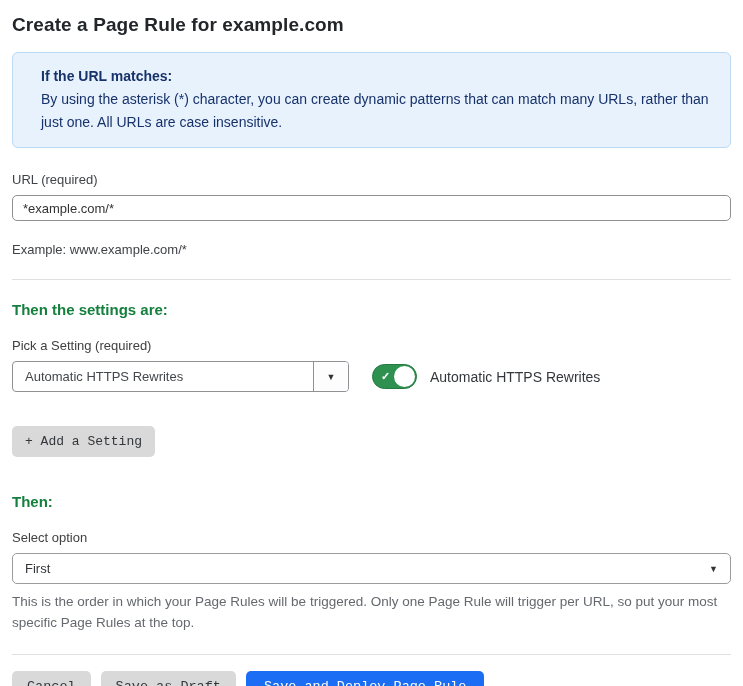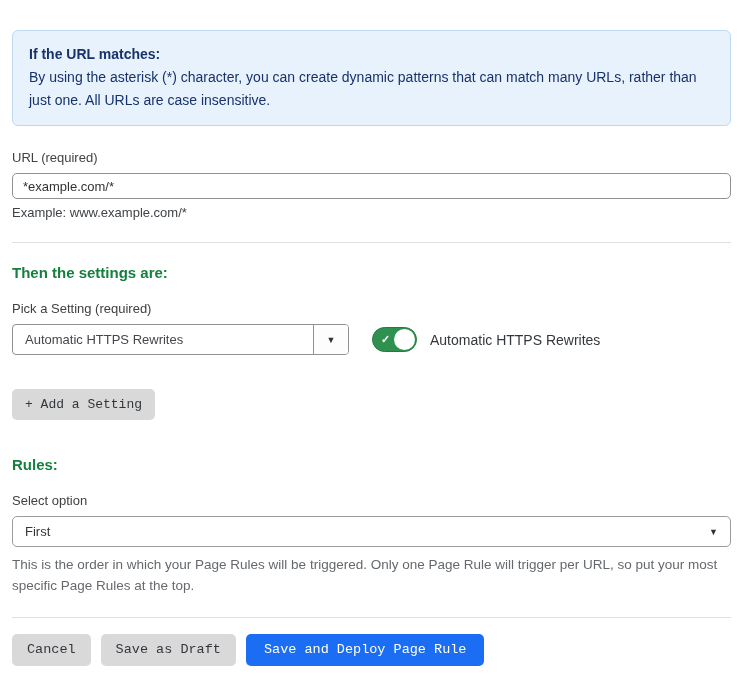--- a/index.html
+++ b/index.html
@@ -18,21 +18,21 @@
     font-weight: 700;
     color: #22262b;
     letter-spacing: 0.1px;
   }
 
   .info-box {
     margin-top: 16px;
     background: #e8f2fd;
     border: 1px solid #bed9f3;
     border-radius: 6px;
-    padding: 12px 16px 13px 16px;
+    padding: 12px 16px 13px 28px;
     color: #17326b;
     font-size: 14px;
     line-height: 23px;
   }
   .info-box .info-heading { font-weight: 700; }
   .info-box a.info-link {
     color: #1d63dc;
     text-decoration: underline;
     cursor: pointer;
   }
@@ -50,21 +50,21 @@
     border: 1px solid #8f9195;
     border-radius: 5px;
     padding: 0 10px;
     font-size: 13px;
     color: #333;
     font-family: "Liberation Sans", sans-serif;
     background: #fff;
     outline: none;
   }
   .helper-text {
-    margin-top: 6px;
+    margin-top: 21px;
     font-size: 13px;
     color: #3f4347;
   }
 
   .divider {
     border: none;
     border-top: 1px solid #e0e0e0;
     margin-top: 22px;
   }
 
@@ -209,20 +209,21 @@
     display: flex;
     gap: 10px;
     align-items: center;
   }
 </style>
 </head>
 <body>
 
 <div class="container">
 
+  <h1 class="page-title">Create a Page Rule for example.com</h1>
 
   <div class="info-box">
     <div class="info-heading">If the URL matches:</div>
     <div class="info-body">By using the asterisk (*) character, you can create dynamic patterns that can match many URLs, rather than just one. All URLs are case insensitive.</div>
   </div>
 
   <div class="field-label">URL (required)</div>
   <input class="text-input" type="text" value="*example.com/*" style="">
   <div class="helper-text">Example: www.example.com/*</div>
 
@@ -241,21 +242,21 @@
     </div>
     <div class="toggle">
       <span class="check">✓</span>
       <span class="knob"></span>
     </div>
     <div class="toggle-label">Automatic HTTPS Rewrites</div>
   </div>
 
   <button class="btn btn-add">+ Add a Setting</button>
 
-  <div class="section-heading" style="margin-top:36px;">Rules:</div>
+  <div class="section-heading" style="margin-top:36px;">Then:</div>
 
   <div class="sub-label">Select option</div>
 
   <div class="select-box">
     <span class="select-value">First</span>
     <span class="select-arrow">▼</span>
   </div>
 
   <div class="order-helper">This is the order in which your Page Rules will be triggered. Only one Page Rule will trigger per URL, so put your most specific Page Rules at the top.</div>
 

